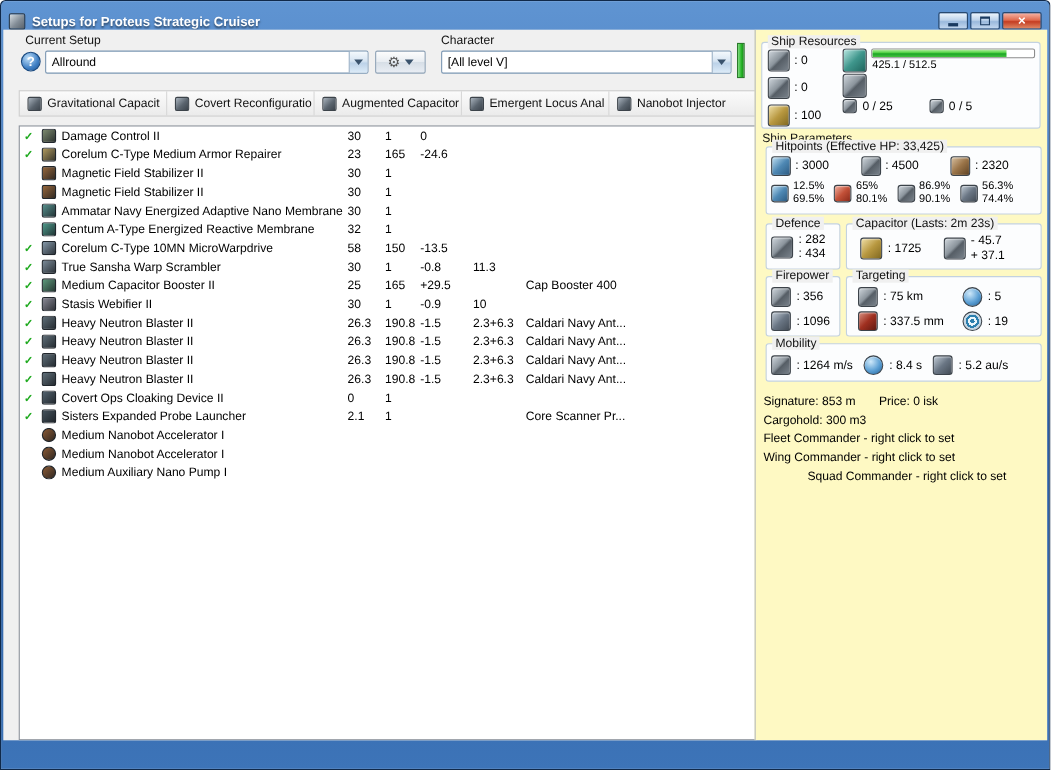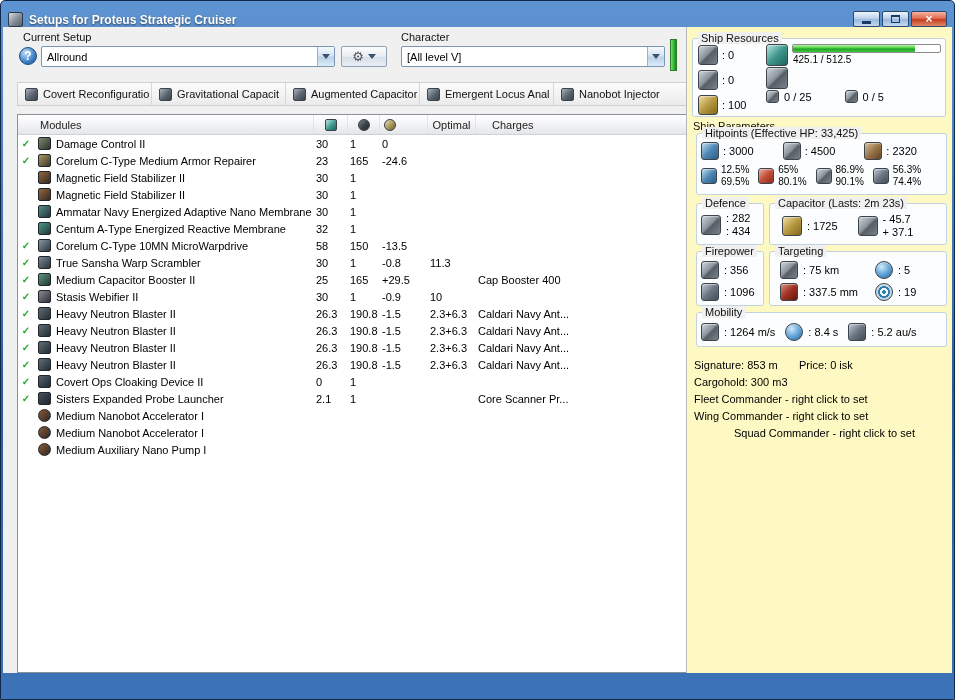--- a/index.html
+++ b/index.html
@@ -146,55 +146,41 @@
       <span class="val">[All level V]</span>
       <span class="cbtn">
           <span class="arrow-dn"></span>
         </span>
     </div>
     <div class="skillbar"></div>
 
     <div class="subbar">
       <div class="subtab">
           <span class="subicon"></span>
-          <span>Covert Reconfiguratio</span>
+          <span>Gravitational Capacit</span>
         </div>
       <div class="subtab">
           <span class="subicon"></span>
-          <span>Gravitational Capacit</span>
+          <span>Covert Reconfiguratio</span>
         </div>
       <div class="subtab">
           <span class="subicon"></span>
           <span>Augmented Capacitor</span>
         </div>
       <div class="subtab">
           <span class="subicon"></span>
           <span>Emergent Locus Anal</span>
         </div>
       <div class="subtab">
           <span class="subicon"></span>
           <span>Nanobot Injector</span>
         </div>
     </div>
 
     <div class="mtable">
-      <div class="thead">
-        <span class="th modules">Modules</span>
-        <span class="th c-cpu">
-            <span class="hicon cpu"></span>
-          </span>
-        <span class="th c-pg">
-            <span class="hicon pg"></span>
-          </span>
-        <span class="th c-cap">
-            <span class="hicon cap"></span>
-          </span>
-        <span class="th c-opt">Optimal</span>
-        <span class="th c-chg">Charges</span>
-      </div>
       <div class="tbody">
           <div class="trow">
             <span class="cell chk">✓</span>
             <span class="cell ico">
               <i class="mod-icon" style="background: linear-gradient(135deg, rgb(125, 138, 111) 0%, rgb(20, 24, 28) 130%);"></i>
             </span>
             <span class="cell nm">Damage Control II</span>
             <span class="cell num cpu">30</span>
             <span class="cell num pg">1</span>
             <span class="cell num cap">0</span>

